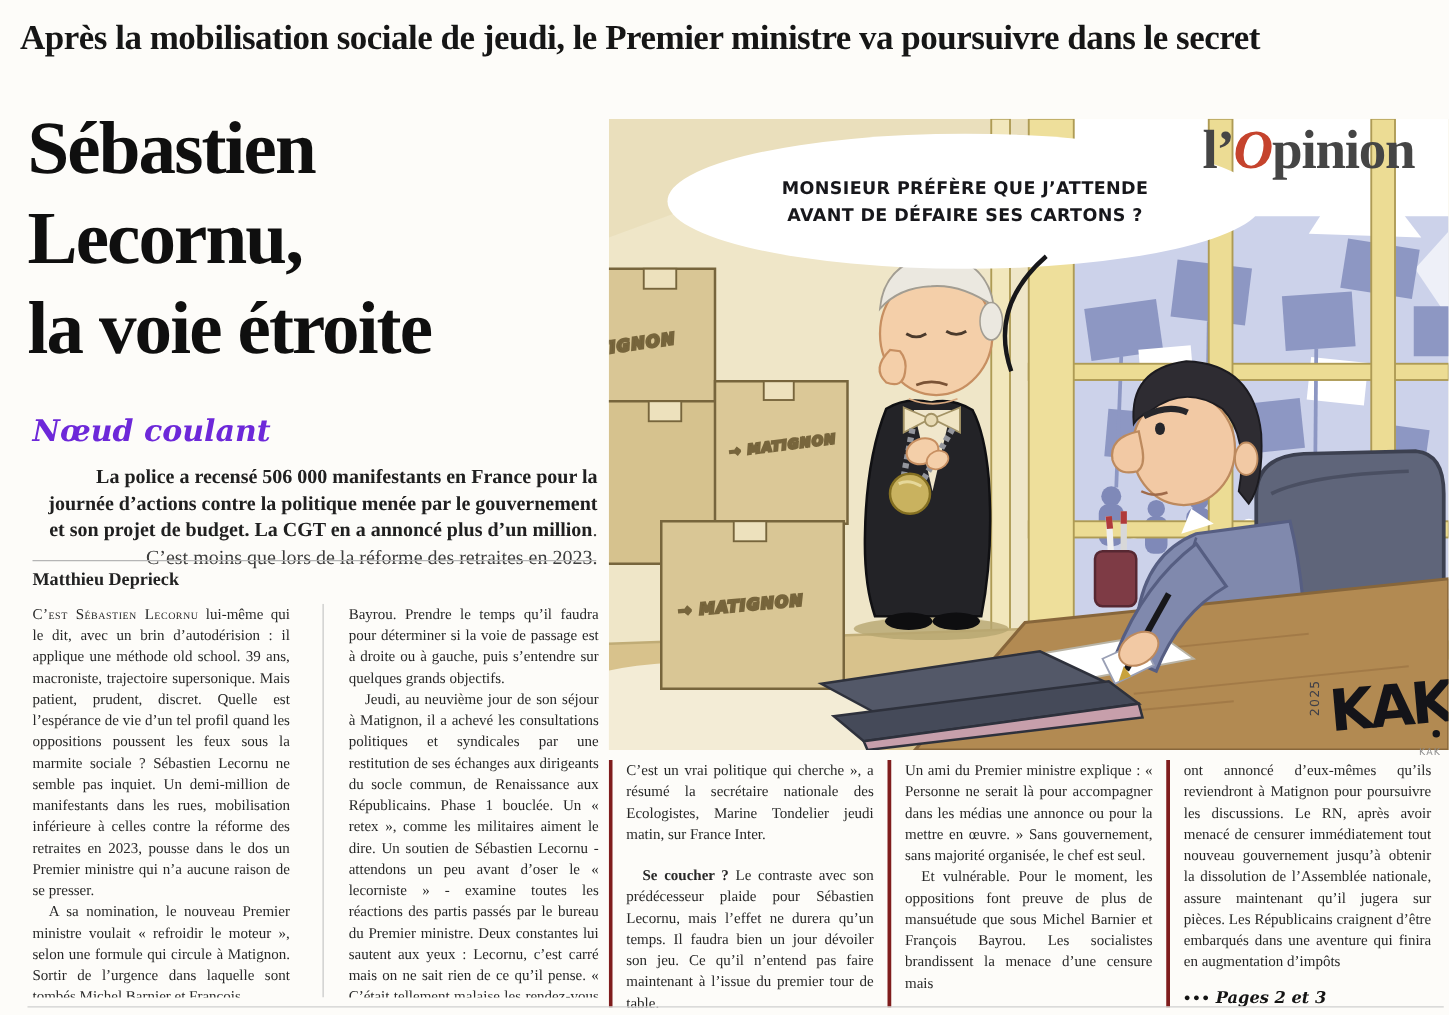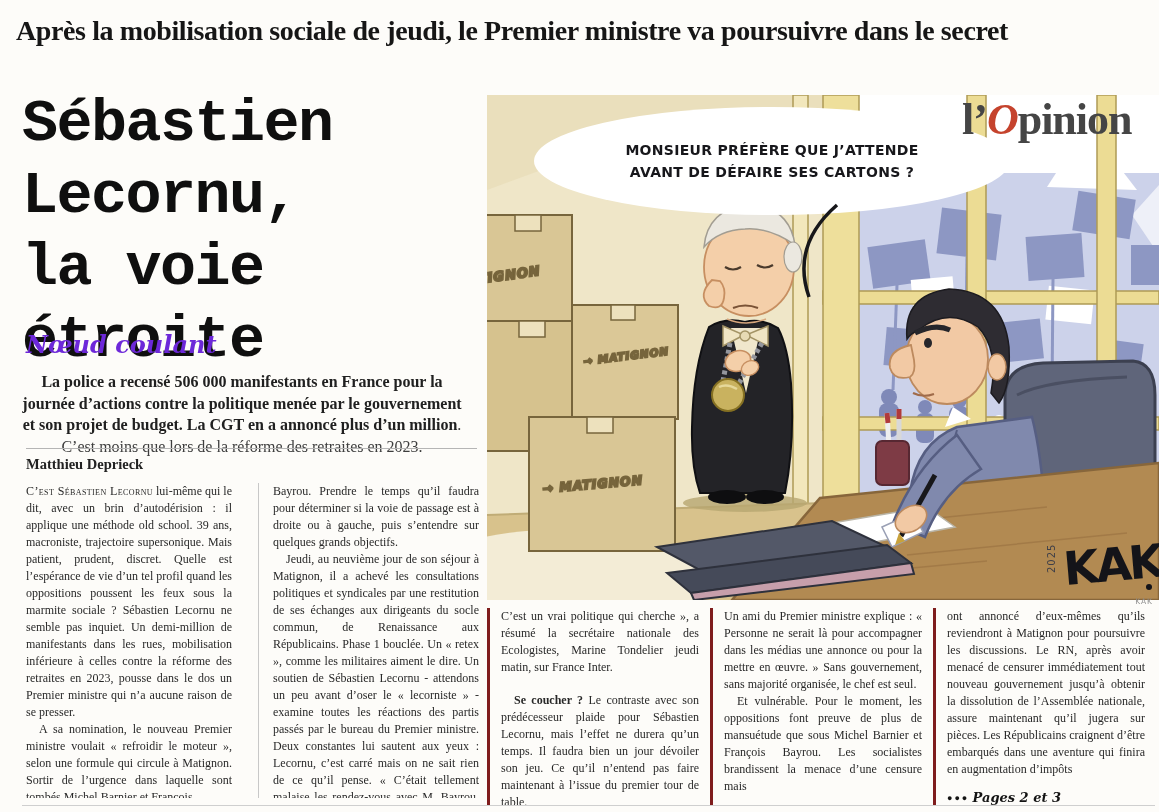--- a/index.html
+++ b/index.html
@@ -16,50 +16,50 @@
   
   .chapeau {
     left:16px; top:14px; width:1132px;
     font-family:"Liberation Serif", serif;
     font-weight:700; font-size:28px; line-height:34px;
     letter-spacing:-0.4px; color:#161616;
   }
 
   
   .headline {
-    left:22px; top:88px; width:470px;
-    font-family:Liberation Mono, monospace;
+    left:22px; top:82px; width:470px;
+    font-family:Liberation Serif, serif;
     font-weight:700; font-size:60px; line-height:72px;
     letter-spacing:-1.5px; color:#0f0f0f;
   }
 
   .kicker {
     left:26px; top:330px;
     font-family:"DejaVu Serif", serif;
     font-style:italic; font-weight:700;
     font-size:24px; color:#6d28d9;
   }
 
   .lead {
-    left:16px; top:371px; width:452px;
+    left:26px; top:371px; width:452px;
     font-size:16px; line-height:21.5px;
-    font-weight:700; color:#202020; text-align:center;
+    font-weight:700; color:#202020; text-align:right;
   }
   .lead .tail { font-weight:400; color:#3d3d3d; }
 
   .byline-rule { left:26px; top:448px; width:451px; border-top:1px solid #b5b5b5; height:0; }
   .byline { left:26px; top:456px; font-weight:700; font-size:14.5px; color:#222; }
 
   
   .cols-top {
     left:26px; top:483px; width:453px; height:315px;
     display:flex; overflow:hidden;
   }
   .cols-top .col { width:212px; }
-  .cols-top .col.second { border-left:1px solid #c8c8c8; padding-left:14px; margin-left:26px; width:227px; }
+  .cols-top .col.second { border-left:1px solid #c8c8c8; padding-left:20px; margin-left:26px; width:227px; }
 
   .cols-bottom {
     left:487px; top:608px; width:670px; height:198px;
     display:flex; overflow:hidden;
   }
   .bcol {
     border-left:3px solid #7f1d1d;
     padding:0 11px; width:223px;
   }
 

